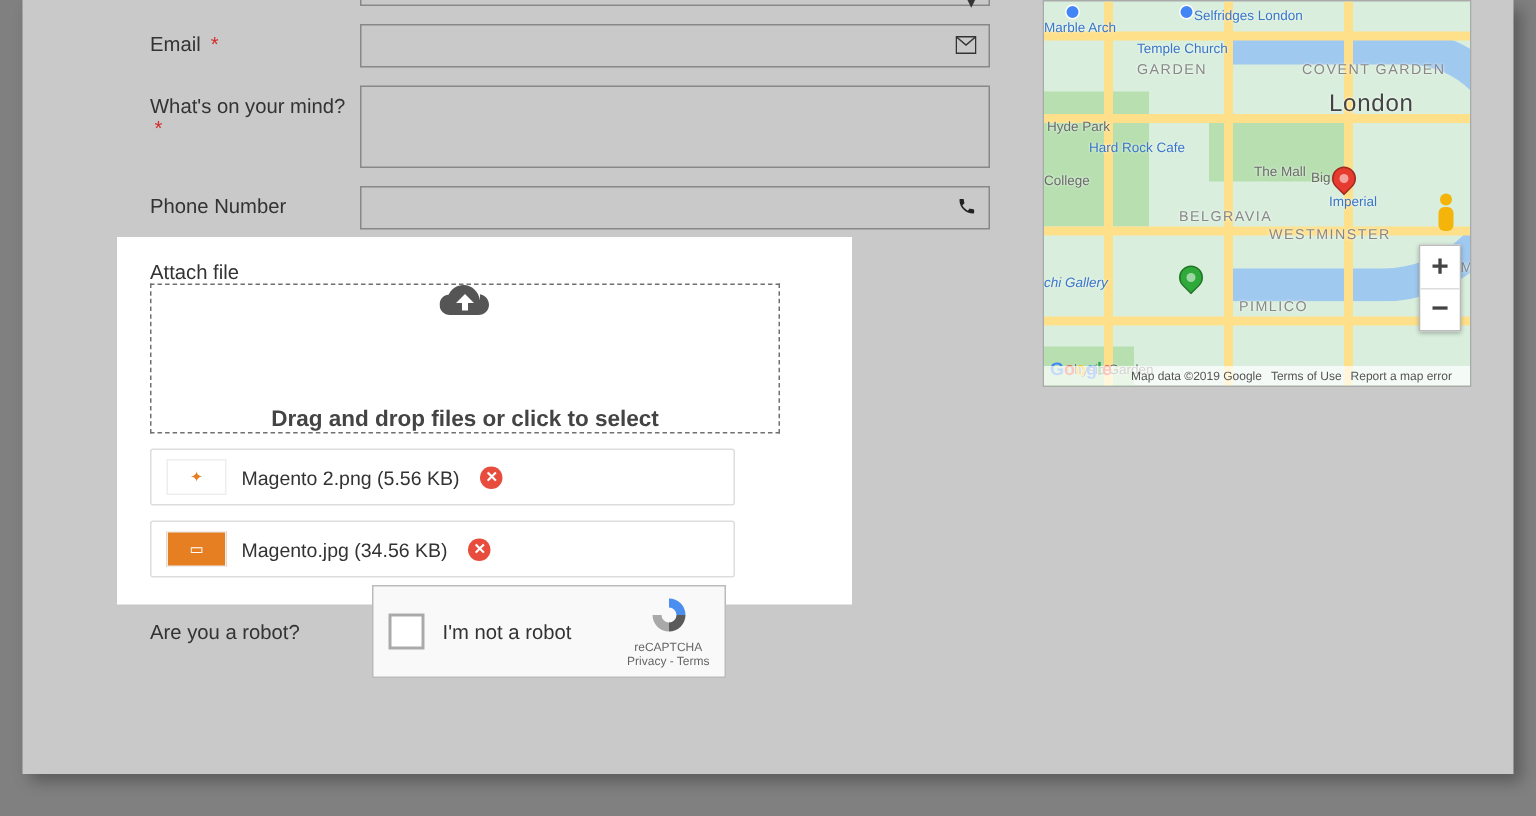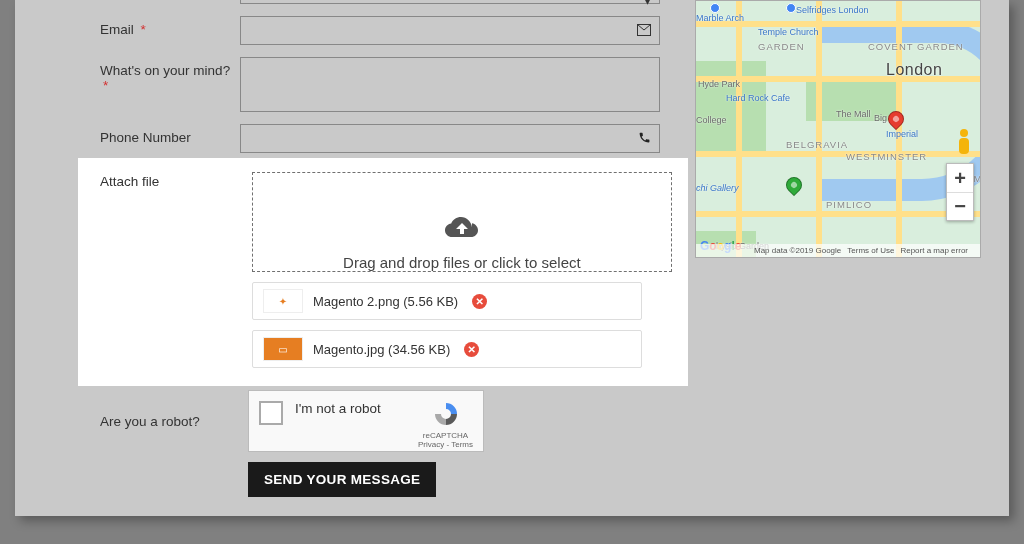--- a/index.html
+++ b/index.html
@@ -41,31 +41,31 @@
     width:420px;
   }
   .input-wrap input { flex:1; border:none; background:transparent; outline:none; font-size:13px;}
   .icon-right { position:absolute; right:8px; top:50%; transform:translateY(-50%); color:#333;}
   textarea.msg {
     border:1px solid #888; background:#c9c9c9; width:420px; height:55px; resize:none; outline:none; padding:6px; font-family:inherit;
   }
   .highlight-box {
     position:absolute;
     left:63px; top:158px;
-    width:610px;
+    width:490px;
     background:#fff;
     padding:14px 9px 18px 22px;
   }
   .attach-label { display:inline-block; width:148px; vertical-align:top; font-size:13.5px; padding-top:2px;}
   .dropzone-container { display:inline-block; vertical-align:top; width:400px;}
   .dropzone {
     border:1px dashed #707070;
     width:420px; height:100px;
-    display:flex; flex-direction:column; align-items:center; justify-content:flex-end;
-    color:#444; cursor:pointer;
+    display:flex; flex-direction:column; align-items:center; justify-content:space-between;
+    color:#444; cursor:pointer;font-weight:bold;
   }
   .dropzone .cloud { font-size:26px; color:#555; margin-bottom:6px;}
   .hint { font-size:12.5px; color:#666; margin-top:6px; }
   .file-row {
     border:1px solid #ddd; border-radius:2px;
     margin-top:10px; padding:6px 10px;
     display:flex; align-items:center; gap:10px; width:390px;
     font-size:13px;
   }
   .thumb {
@@ -76,21 +76,21 @@
   .thumb.orange { background:#e67e22; color:#fff;}
   .remove-btn {
     width:15px; height:15px; border-radius:50%; background:#e74c3c; color:#fff;
     display:inline-flex; align-items:center; justify-content:center;
     font-size:10px; font-weight:bold; cursor:pointer; margin-left:4px;
   }
   .captcha-row { position:absolute; left:85px; top:390px; display:flex;}
   .captcha-row .label{width:148px; padding-top:24px;}
   .recaptcha {
     width:236px; border:1px solid #bbb; background:#f9f9f9;
-    display:flex; padding:10px 10px; position:relative; height:62px;
+    display:flex; align-items:center; padding:10px 10px; position:relative; height:62px;
   }
   .recaptcha .check {
     width:24px; height:24px; border:2px solid #aaa; background:#fff; margin-right:12px; cursor:pointer;
   }
   .recaptcha .txt { font-size:13.5px; flex:1;}
   .recaptcha .logo { display:flex; flex-direction:column; align-items:center; font-size:8px; color:#666; margin-left:6px;}
   .recaptcha .logo .badge { font-size:22px; line-height:1;}
   .send-btn {
     position:absolute; left:233px; top:462px;
     background:#1a1a1a; color:#fff; border:none; padding:10px 16px;
@@ -237,21 +237,20 @@
               <path fill="#5a5a5a" d="M24 13 A11 11 0 0 1 13 24 L13 18 A5 5 0 0 0 18 13 Z"></path>
               <path fill="#a9a9a9" d="M13 24 A11 11 0 0 1 2 13 L8 13 A5 5 0 0 0 13 18 Z"></path>
             </svg>
         </span>
         <span>reCAPTCHA</span>
         <span>Privacy - Terms</span>
       </div>
     </div>
   </div>
 
-  <button class="send-btn">SEND YOUR MESSAGE</button>
 
   <div class="map">
     <div class="roads">
       <div class="park" style="left:0;top:60px;width:70px;height:90px;"></div>
       <div class="park" style="left:110px;top:80px;width:90px;height:40px;"></div>
       <div class="park" style="left:0;top:230px;width:60px;height:28px;"></div>
       <div class="river"></div>
       <div class="road h" style="top:20px;"></div>
       <div class="road h" style="top:75px;"></div>
       <div class="road h" style="top:150px;"></div>

